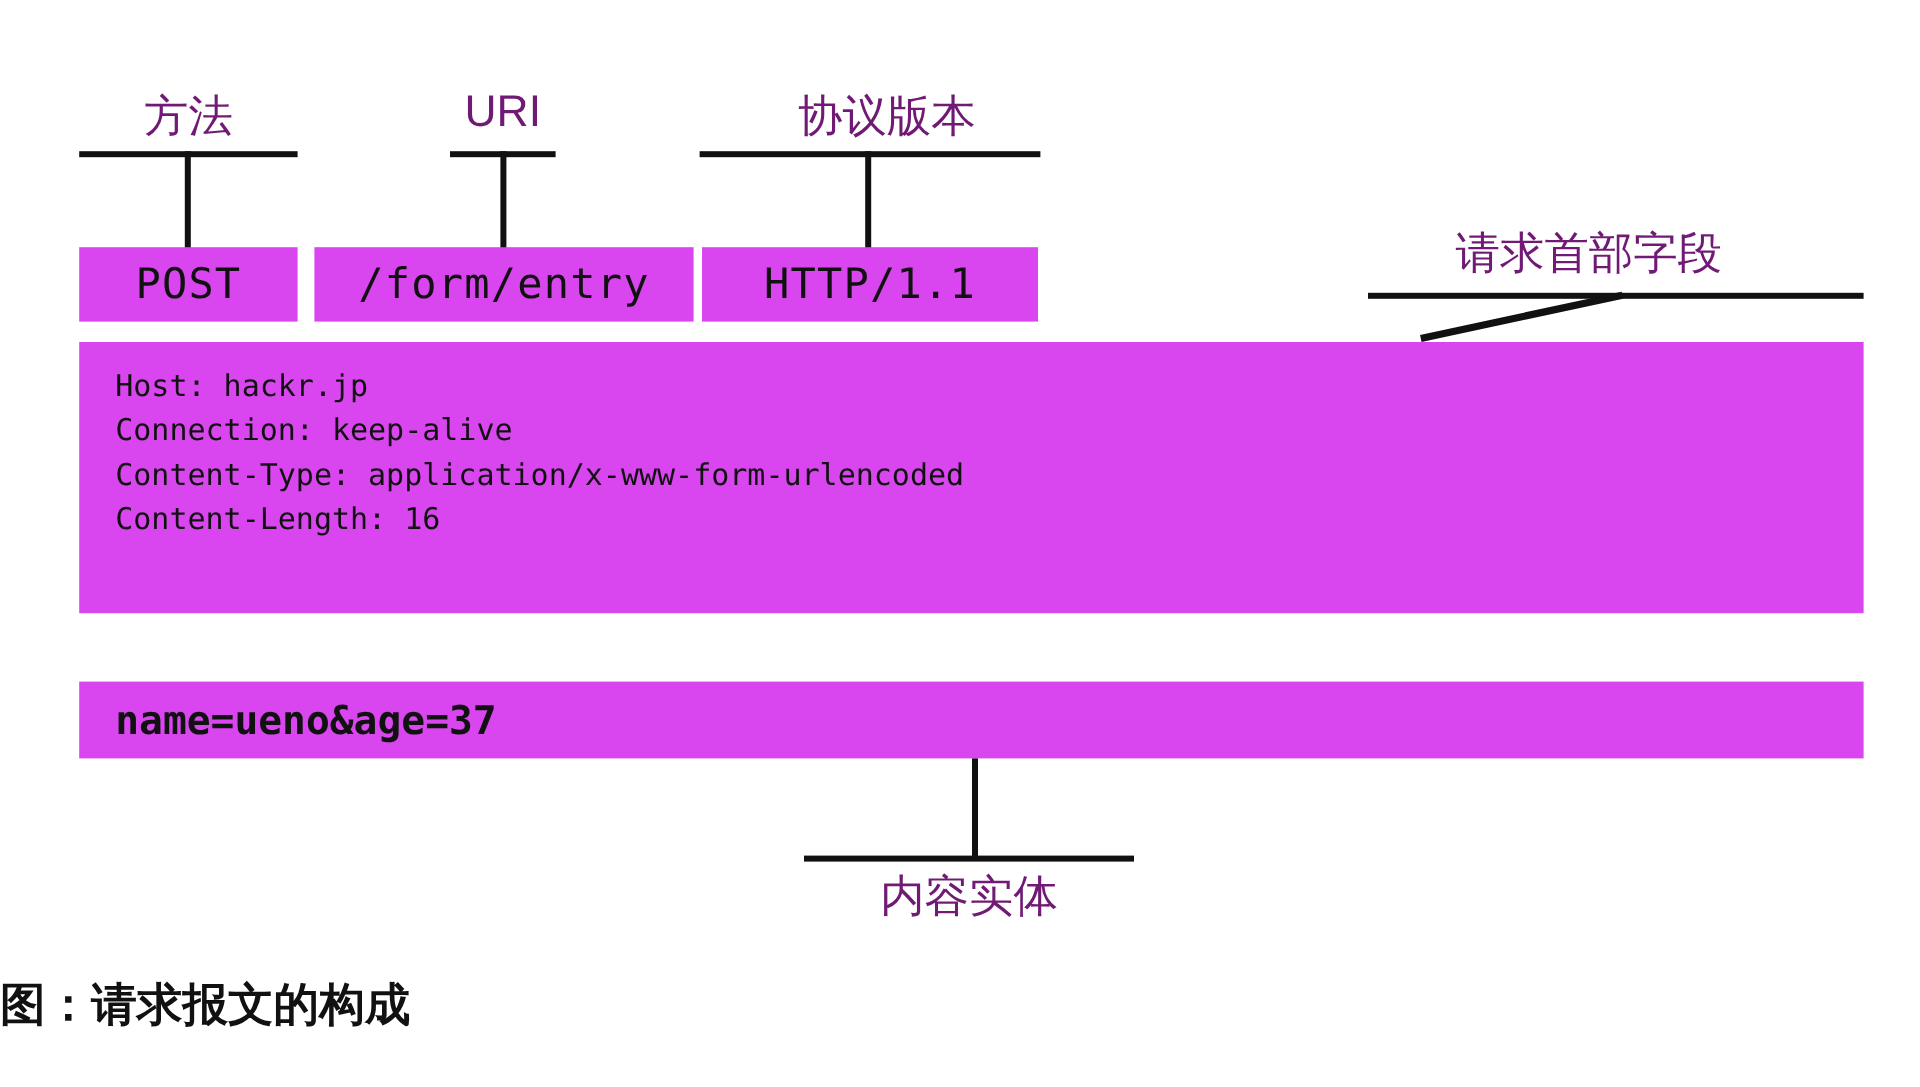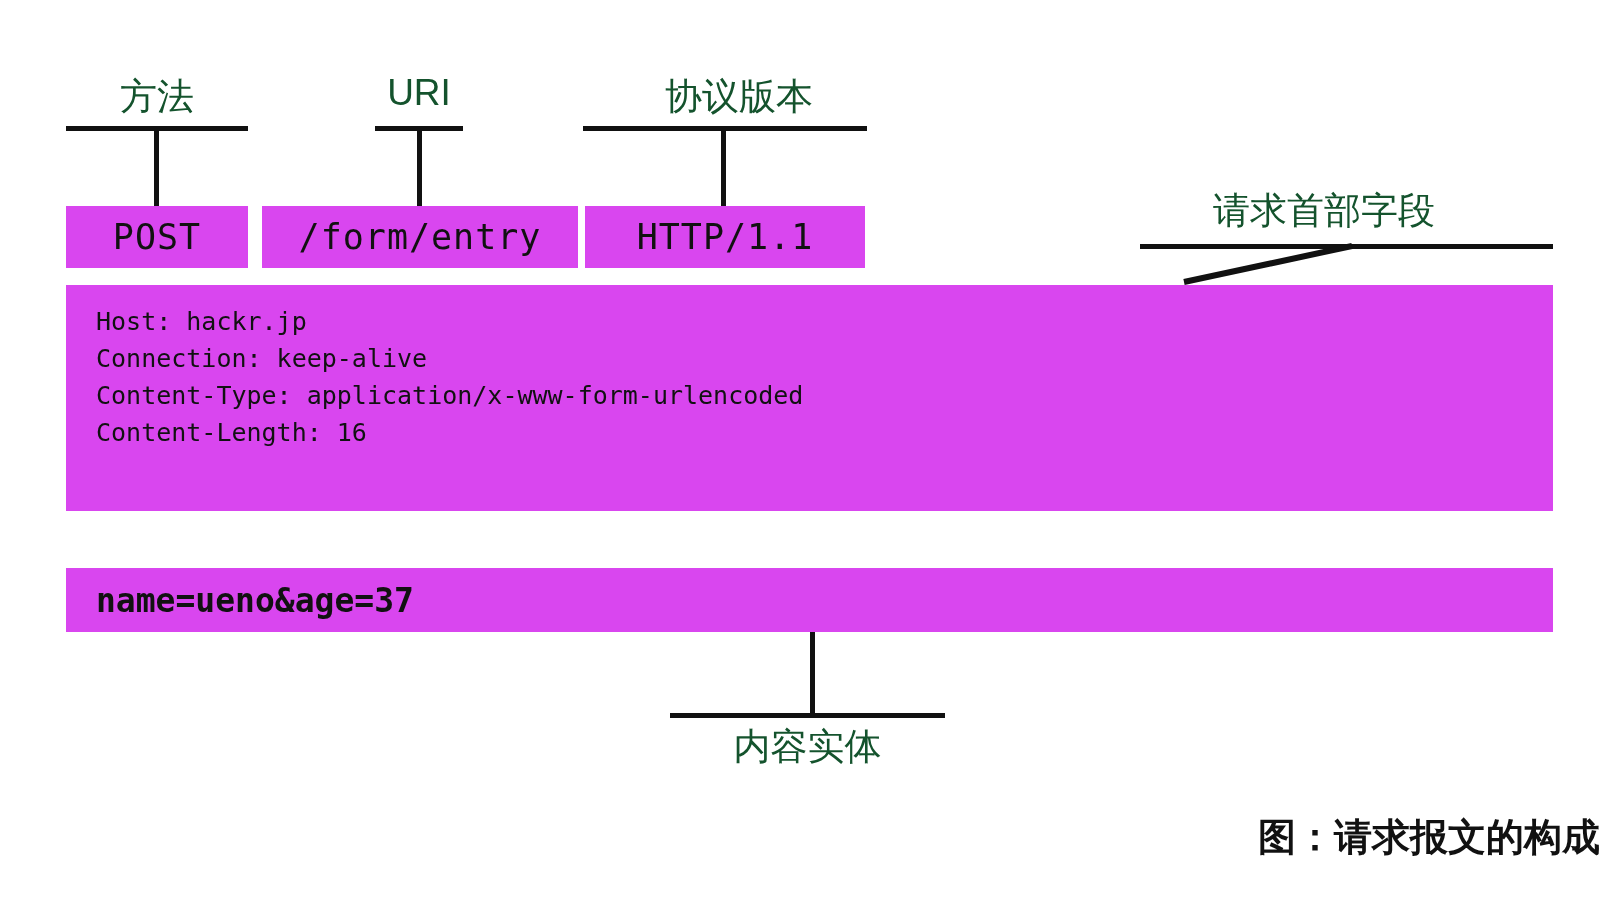--- a/index.html
+++ b/index.html
@@ -35,21 +35,21 @@
     height: 5px;
   }
   .rule-v {
     position: absolute;
     background: #111111;
     width: 5px;
   }
   .cjk-label {
     position: absolute;
     font-family: "Liberation Sans", "DejaVu Sans", sans-serif;
-    color: #14532d;
+    color: #701a75;
     white-space: nowrap;
     font-weight: 400;
   }
 
   
   #box-method  { left: 66px;  top: 206px; width: 182px; height: 62px; }
   #box-uri     { left: 262px; top: 206px; width: 316px; height: 62px; }
   #box-version { left: 585px; top: 206px; width: 280px; height: 62px; }
 
   .seg-text {
@@ -116,21 +116,21 @@
   #rule-entity { left: 670px; top: 713px; width: 275px; }
   #label-entity {
     left: 670px; top: 722px; width: 275px;
     text-align: center; font-size: 37px;
   }
 
   
   #caption {
     position: absolute;
     left: 0; right: 0; top: 812px;
-    text-align: right;
+    text-align: left;
     font-size: 38px;
     font-weight: bold;
     color: #111111;
     font-family: "Liberation Sans", "DejaVu Sans", sans-serif;
   }
 </style>
 </head>
 <body>
 
 <div id="stage">

